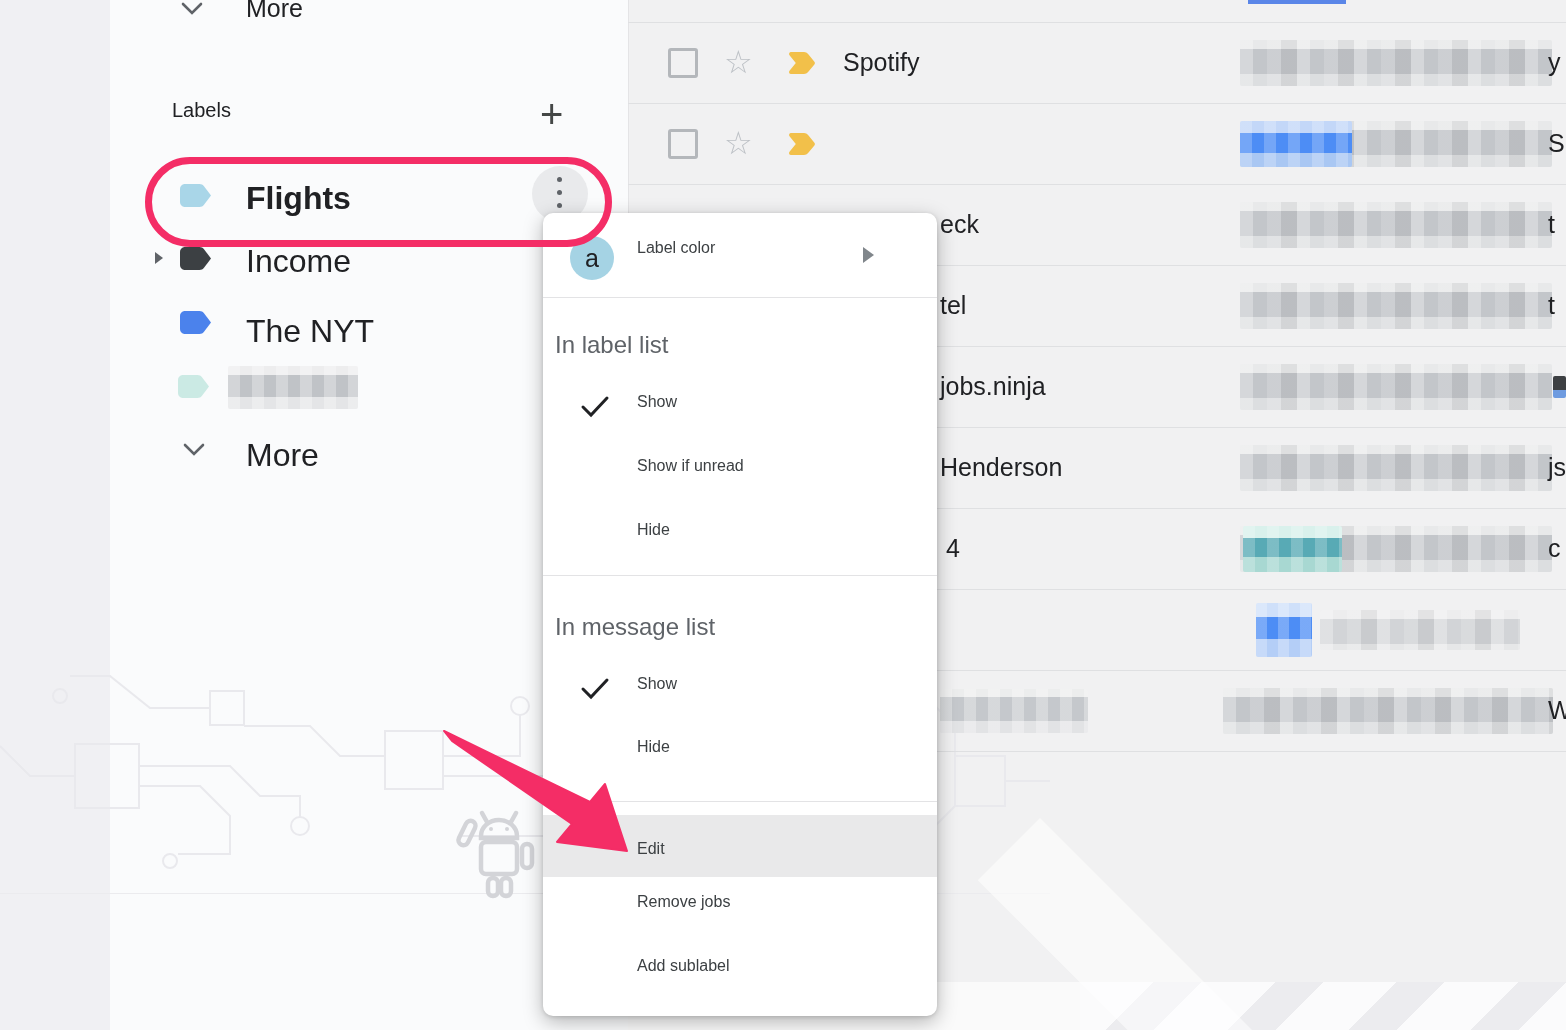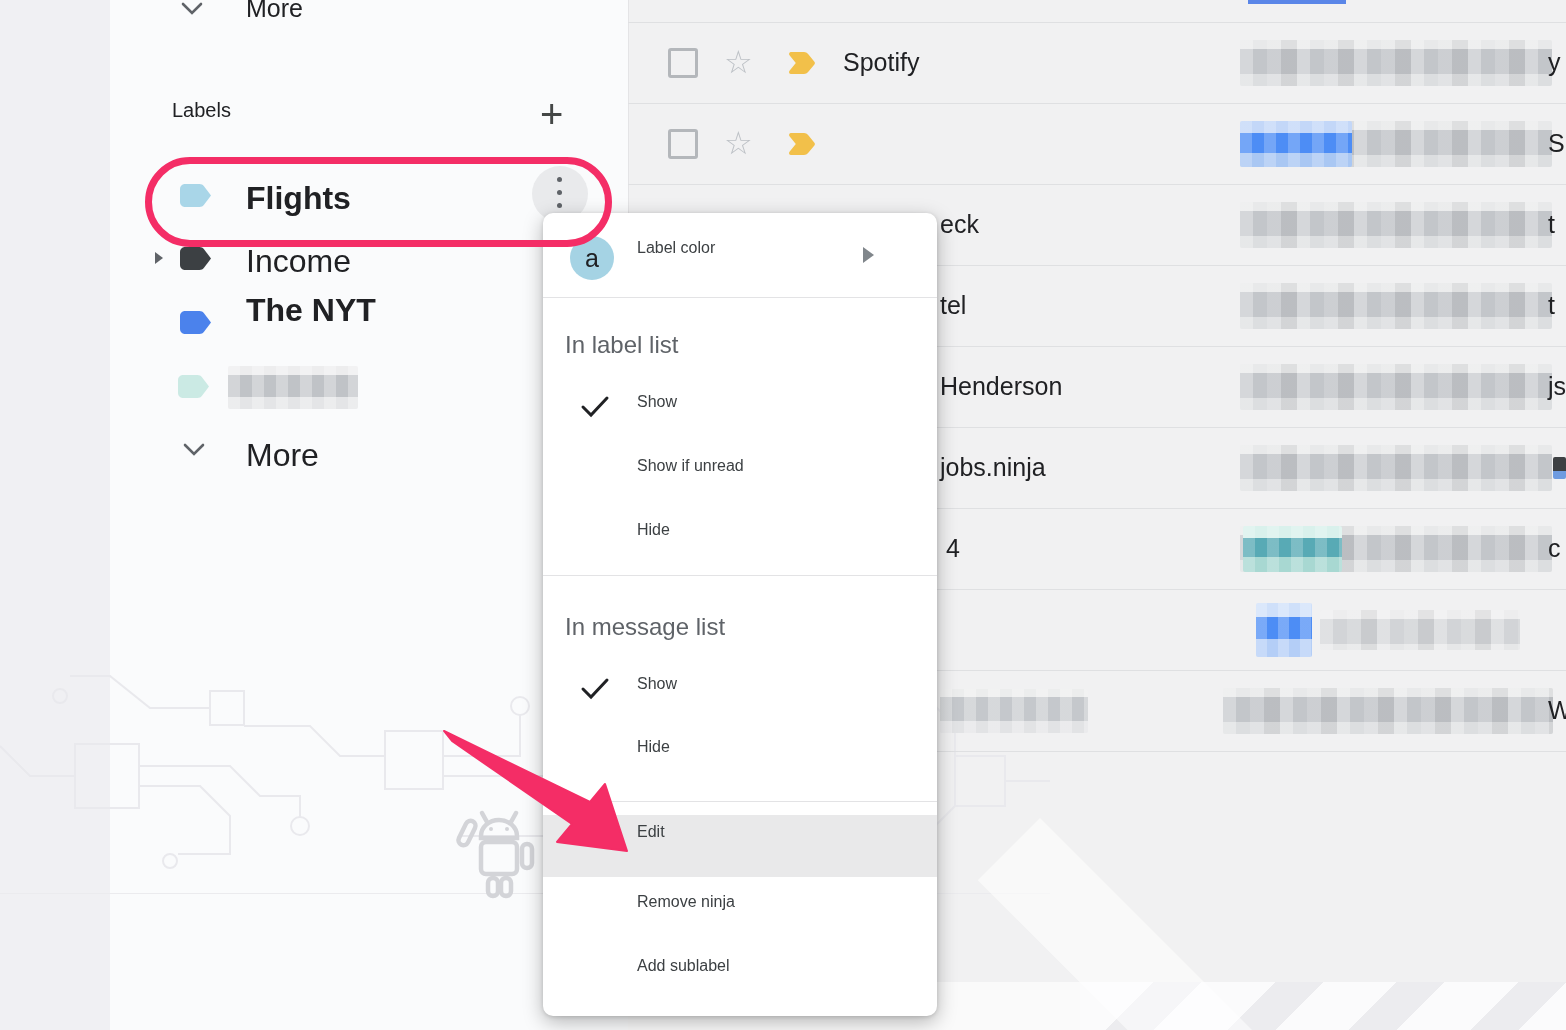--- a/index.html
+++ b/index.html
@@ -73,21 +73,21 @@
   .dots{position:absolute;left:447px;top:177px;width:5px;height:5px;border-radius:50%;background:#5f6368;
         box-shadow:0 13px 0 #5f6368,0 26px 0 #5f6368;}
   .sb-redact{position:absolute;left:118px;top:366px;width:130px;height:43px;border-radius:2px;
     background:repeating-linear-gradient(90deg,rgba(255,255,255,.3) 0 12px,rgba(0,0,0,0) 12px 24px),
       linear-gradient(180deg,#ededee 0 9px,#c0c3c7 9px 31px,#e4e5e7 31px 43px);}
 
   
   .menu{position:absolute;left:543px;top:213px;width:394px;height:803px;background:#fff;border-radius:10px;
         box-shadow:0 6px 20px rgba(0,0,0,.28),0 1px 4px rgba(0,0,0,.14);z-index:50;}
   .menu .mi{position:absolute;left:94px;font-size:16px;color:#3c4043;white-space:nowrap;}
-  .menu .mh{position:absolute;left:22px;font-size:24px;color:#5f6368;white-space:nowrap;}
+  .menu .mh{position:absolute;left:12px;font-size:24px;color:#5f6368;white-space:nowrap;}
   .menu .sep{position:absolute;left:0;width:394px;height:1px;background:#e3e3e5;}
   .avatar{position:absolute;left:27px;top:23px;width:44px;height:44px;border-radius:50%;background:#a5d3e4;
           text-align:center;line-height:44px;font-size:25px;color:#202124;}
   .submenu-arrow{position:absolute;left:320px;top:34px;width:0;height:0;
           border-left:11px solid #80868b;border-top:8px solid transparent;border-bottom:8px solid transparent;}
   .check{position:absolute;left:37px;}
   .hl{position:absolute;left:0;top:602px;width:394px;height:62px;background:#e9e9ea;}
 
   
   .oval{position:absolute;left:145px;top:157px;width:453px;height:76px;border:7px solid #f42d66;border-radius:45px;z-index:60;}
@@ -181,29 +181,29 @@
 
     <div class="row">
       <span class="sender frag">tel</span>
       <div class="snip"></div>
       <span class="trail">t</span>
     </div>
 
 
 
     <div class="row">
+      <span class="sender frag">jobs.ninja</span>
+      <div class="snip"></div>
+      <span class="attach-dot"></span>
+    </div>
+
+    <div class="row">
       <span class="sender frag">Henderson</span>
       <div class="snip"></div>
       <span class="trail">js</span>
-    </div>
-
-    <div class="row">
-      <span class="sender frag">jobs.ninja</span>
-      <div class="snip"></div>
-      <span class="attach-dot"></span>
     </div>
 
     <div class="row">
       <span class="sender frag frag4">4</span>
       <div class="snip"></div>
       <div class="accent teal"></div>
       <span class="trail">c</span>
     </div>
 
     <div class="row">
@@ -246,21 +246,21 @@
       <svg class="tag" style="top:247px;" width="31" height="23" viewBox="0 0 31 23">
         <path d="M5 0 h14.5 c1.8 0 3.4.8 4.5 2.2 L31 11.5 24 20.8 c-1.1 1.4-2.7 2.2-4.5 2.2 H5 c-2.8 0-5-2.2-5-5 V5 c0-2.8 2.2-5 5-5 Z" fill="#3c4043"></path>
       </svg>
       <span class="sb-item-label" style="top:243px;">Income</span>
     </div>
 
     <div>
       <svg class="tag" style="top:311px;" width="31" height="23" viewBox="0 0 31 23">
         <path d="M5 0 h14.5 c1.8 0 3.4.8 4.5 2.2 L31 11.5 24 20.8 c-1.1 1.4-2.7 2.2-4.5 2.2 H5 c-2.8 0-5-2.2-5-5 V5 c0-2.8 2.2-5 5-5 Z" fill="#4b82ec"></path>
       </svg>
-      <span class="sb-item-label" style="top:292px;font-weight:bold;">The NYT</span>
+      <span class="sb-item-label" style="top:313px;">The NYT</span>
     </div>
 
     <div>
       <svg class="tag" style="left:68px;top:375px;" width="33" height="26" viewBox="0 0 31 23">
         <path d="M5 0 h14.5 c1.8 0 3.4.8 4.5 2.2 L31 11.5 24 20.8 c-1.1 1.4-2.7 2.2-4.5 2.2 H5 c-2.8 0-5-2.2-5-5 V5 c0-2.8 2.2-5 5-5 Z" fill="#cbeae4"></path>
       </svg>
       <div class="sb-redact"></div>
     </div>
 
     <div>
@@ -306,24 +306,24 @@
       </svg>
       <span class="mi" style="top:462px;">Show</span>
     </div>
     <div>
       <span class="mi" style="top:525px;">Hide</span>
     </div>
 
     <div class="sep" style="top:588px;"></div>
 
     <div class="hl">
-      <span class="mi" style="top:8px;">Edit</span>
-    </div>
-    <div>
-      <span class="mi" style="top:680px;">Remove ninja</span>
+      <span class="mi" style="top:25px;">Edit</span>
+    </div>
+    <div>
+      <span class="mi" style="top:680px;">Remove jobs</span>
     </div>
     <div>
       <span class="mi" style="top:744px;">Add sublabel</span>
     </div>
   </div>
 
   <div class="oval"></div>
   <svg class="arrow-svg" width="230" height="170" viewBox="0 0 230 170">
     <polygon points="24,31 170,102 185,84 207,151 137,142 152,124 32,41" fill="#f42d66" stroke="#f42d66" stroke-width="2" stroke-linejoin="round"></polygon>
   </svg>

